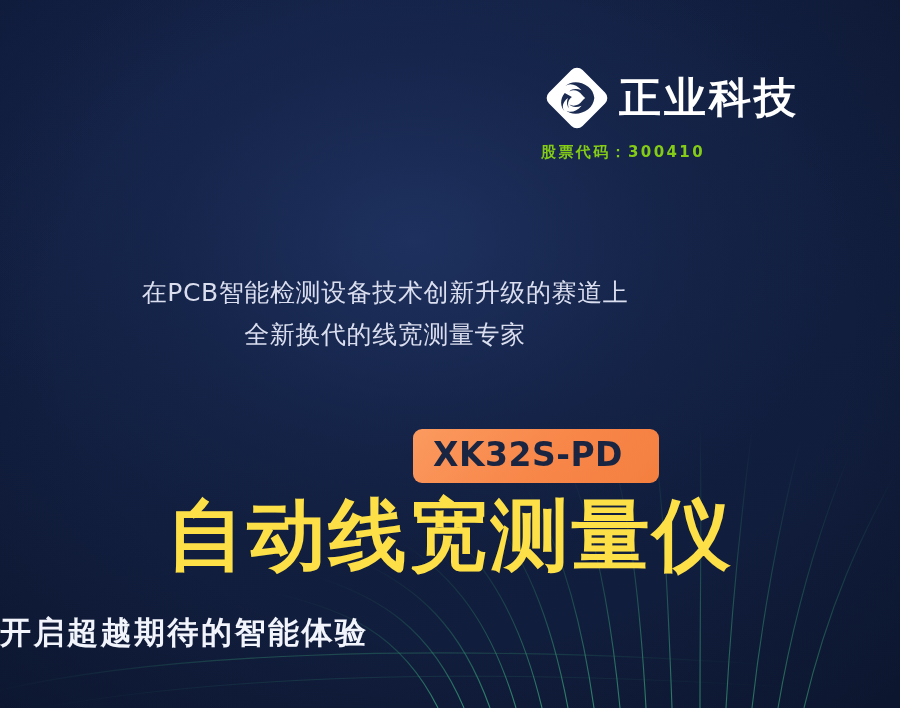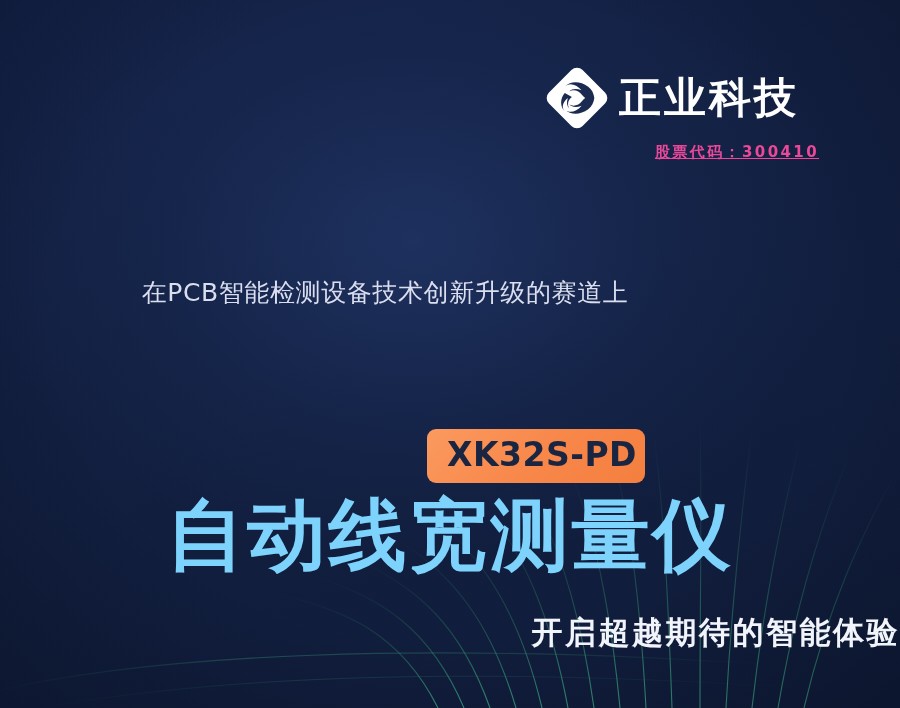--- a/index.html
+++ b/index.html
@@ -80,28 +80,27 @@
     font-size: 16.5px;
     line-height: 20px;
     font-weight: 700;
     color: #ffffff;
     letter-spacing: 1.1px;
     white-space: nowrap;
     margin-top: 1px;
   }
   .logo-stock {
     margin-top: 9px;
-    text-align: right;
+    text-align: left;
     font-size: 15px;
     font-weight: 700;
-    color: #ec4899;
+    color: #84cc16;
     letter-spacing: 2.4px;
     white-space: nowrap;
     padding-right: 2px;
-    text-decoration: underline;
   }
 
   
   .subtitle {
     position: absolute;
     left: 0;
     top: 272px;
     width: 770px;
     text-align: center;
   }
@@ -118,53 +117,53 @@
     position: absolute;
     left: 0;
     top: 429px;
     width: 900px;
     text-align: center;
     padding-left: 172px;
     box-sizing: border-box;
   }
   .model-badge {
     display: inline-block;
-    padding: 7px 8px 9px 20px;
+    padding: 7px 36px 9px 20px;
     border-radius: 9px;
     background: linear-gradient(135deg, #fb9a5f 0%, #f8874a 52%, #f47f3f 100%);
     color: #1a2542;
     font-size: 33px;
     line-height: 38px;
     font-weight: 700;
     letter-spacing: 0.5px;
     white-space: nowrap;
   }
 
   
   .main-title {
     position: absolute;
     left: 0;
     top: 489px;
     width: 900px;
     text-align: center;
     font-size: 78px;
     line-height: 92px;
     font-weight: 700;
-    color: #7dd3fc;
+    color: #fde047;
     letter-spacing: 3px;
     white-space: nowrap;
   }
 
   
   .tagline {
     position: absolute;
     left: 0;
     top: 610px;
     width: 900px;
-    text-align: right;
+    text-align: left;
     font-size: 31px;
     line-height: 44px;
     font-weight: 700;
     color: #f2f4fb;
     letter-spacing: 2.5px;
     white-space: nowrap;
   }
 </style>
 </head>
 <body>
@@ -227,20 +226,21 @@
       </svg>
       <div class="logo-text">
         <div class="logo-cn">正业科技</div>
       </div>
     </div>
     <div class="logo-stock">股票代码：300410</div>
   </div>
 
   <div class="subtitle">
     <div class="subtitle-line">在PCB智能检测设备技术创新升级的赛道上</div>
+    <div class="subtitle-line">全新换代的线宽测量专家</div>
   </div>
 
   <div class="badge-wrap">
     <span class="model-badge">XK32S-PD</span>
   </div>
 
   <div class="main-title">自动线宽测量仪</div>
 
   <div class="tagline">开启超越期待的智能体验</div>
 

